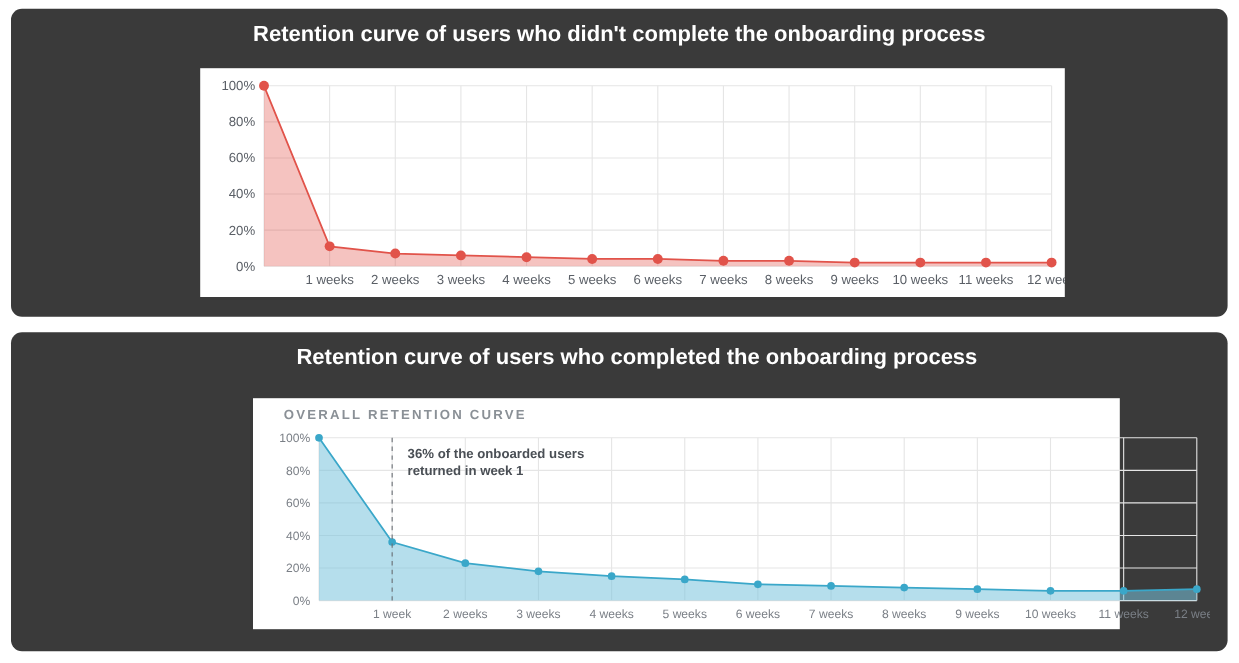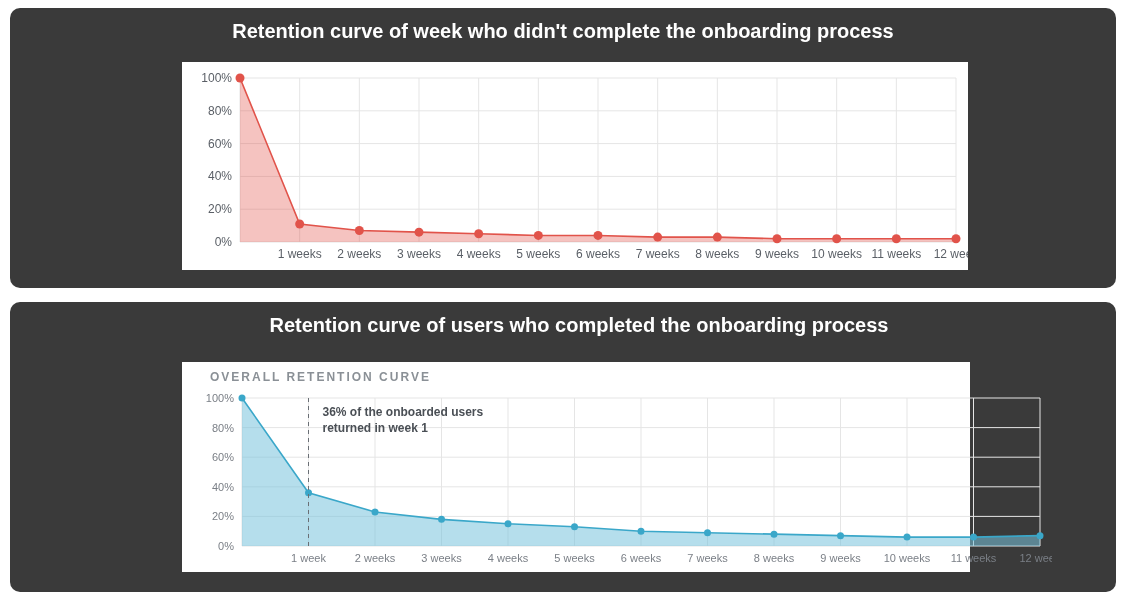--- a/index.html
+++ b/index.html
@@ -3,36 +3,36 @@
 <meta charset="utf-8">
 <style>
   html,body{margin:0;padding:0;background:#ffffff;font-family:"Segoe UI",Arial,sans-serif;}
   .stage{width:1126px;height:603px;position:relative;}
   .card{position:absolute;left:10px;right:10px;background:#3a3a3a;border-radius:10px;color:#fff;}
   .card-top{top:8px;height:280px;}
   .card-bottom{top:302px;height:290px;padding-left:32px;}
   .card-title{font-weight:700;font-size:20px;text-align:center;margin-top:12px;}
   .chart-box{position:absolute;background:#fff;left:172px;}
   .chart-box.top{top:54px;width:786px;height:208px;}
-  .chart-box.bottom{top:60px;width:788px;height:210px;}
+  .chart-box.bottom{top:60px;width:788px;height:210px;margin-left:48px;}
   .subtitle{position:absolute;left:28px;top:8px;color:#8a9096;font-size:12px;letter-spacing:2px;font-weight:600;}
   svg{display:block;}
   .grid line{stroke:#e5e5e5;stroke-width:1;}
   .axis text{fill:#5a5f66;font-size:12px;font-family:"Segoe UI",Arial,sans-serif;}
   .axis-small text{font-size:11px;fill:#7a7f86;}
   .annot{fill:#4a4f55;font-size:12px;font-weight:600;}
   .annot-line{stroke:#6a6f75;stroke-width:1;stroke-dasharray:4 4;}
 </style>
 </head>
 <body>
 
 <div class="stage">
 
   <div class="card card-top">
-    <div class="card-title">Retention curve of week who didn't complete the onboarding process</div>
+    <div class="card-title">Retention curve of users who didn't complete the onboarding process</div>
     <div class="chart-box top">
       <svg id="svg-top" width="786" height="208">
           <g class="grid">
             <line x1="58" y1="180" x2="774" y2="180"></line>
             <line x1="58" y1="147.20000000000002" x2="774" y2="147.20000000000002"></line>
             <line x1="58" y1="114.39999999999999" x2="774" y2="114.39999999999999"></line>
             <line x1="58" y1="81.60000000000001" x2="774" y2="81.60000000000001"></line>
             <line x1="58" y1="48.79999999999999" x2="774" y2="48.79999999999999"></line>
             <line x1="58" y1="16" x2="774" y2="16"></line>
             <line x1="58" y1="16" x2="58" y2="180"></line>

